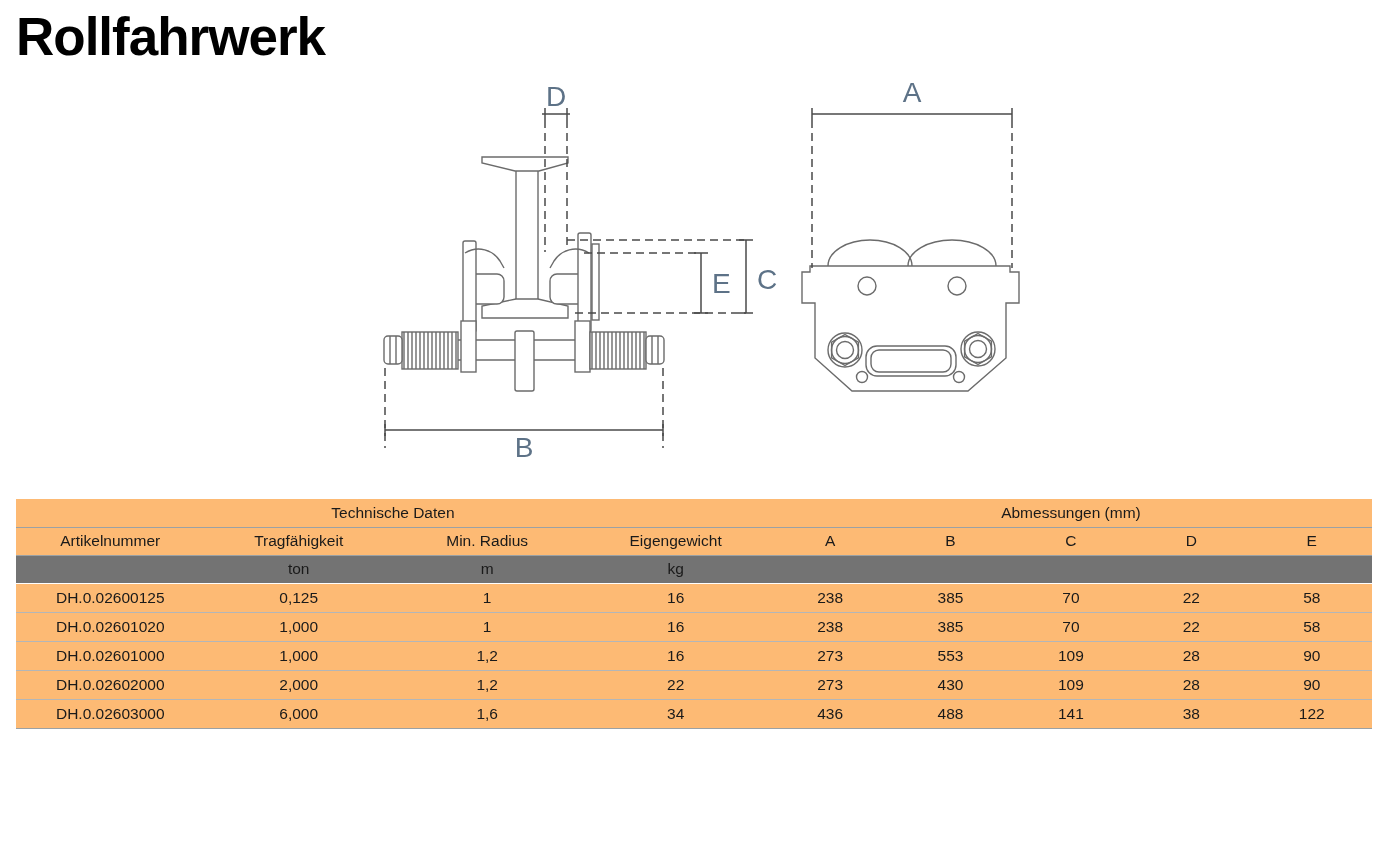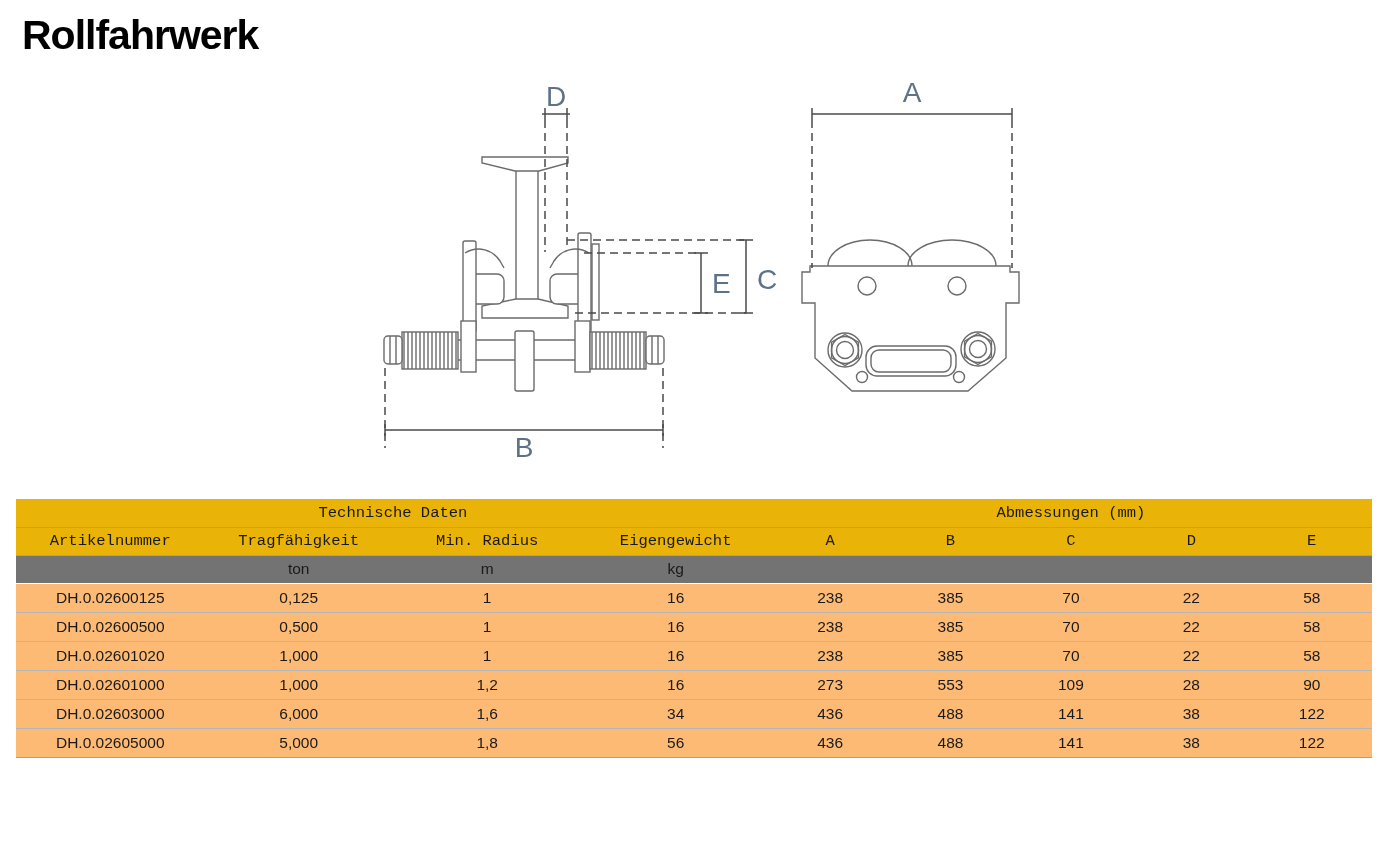--- a/index.html
+++ b/index.html
@@ -2,39 +2,39 @@
 <html><head>
 <meta charset="utf-8">
 <style>
   html,body{margin:0;padding:0;background:#ffffff;}
   body{
     width:1388px;height:856px;position:relative;overflow:hidden;
     font-family:"Liberation Sans","DejaVu Sans",sans-serif;
     color:#1a1a1a;
   }
   .page-title{
-    position:absolute;left:14px;top:4px;margin:8px;
-    font-size:41px;font-weight:800;letter-spacing:-1px;color:#000;
+    position:absolute;left:14px;top:4px;margin:2px;
+    font-size:53px;font-weight:800;letter-spacing:-1px;color:#000;
   }
   .drawing-svg{position:absolute;left:0;top:0;}
   .dim-label{
     font-family:"Liberation Sans","DejaVu Sans",sans-serif;
     font-size:28px;fill:#5d7287;
   }
   
   table.spec{
     position:absolute;left:16px;top:499px;width:1356px;
     border-collapse:collapse;table-layout:fixed;
     font-size:15.5px;color:#1a1a1a;
   }
   table.spec th, table.spec td{
     font-weight:400;text-align:center;vertical-align:middle;
     padding:0 4px;white-space:nowrap;overflow:hidden;
   }
-  tr.band{background:#eab308;height:28px;font-family:Liberation Mono, monospace;}
+  tr.band{background:#fdba74;height:28px;}
   tr.band th{border-bottom:1px solid #9ba1a4;}
   tr.units{background:#737373;height:28px;}
   tr.units td{border-bottom:1px solid #ffffff;}
   tr.data{background:#fdba74;height:29px;}
   tr.data td{border-bottom:1px solid #b3b6b8;}
   tr.data:last-child td{border-bottom:1px solid #9ba1a4;}
 </style>
 </head>
 <body>
 
@@ -189,31 +189,20 @@
       <td>0,125</td>
       <td>1</td>
       <td>16</td>
       <td>238</td>
       <td>385</td>
       <td>70</td>
       <td>22</td>
       <td>58</td>
     </tr>
     <tr class="data">
-      <td>DH.0.02600500</td>
-      <td>0,500</td>
-      <td>1</td>
-      <td>16</td>
-      <td>238</td>
-      <td>385</td>
-      <td>70</td>
-      <td>22</td>
-      <td>58</td>
-    </tr>
-    <tr class="data">
       <td>DH.0.02601020</td>
       <td>1,000</td>
       <td>1</td>
       <td>16</td>
       <td>238</td>
       <td>385</td>
       <td>70</td>
       <td>22</td>
       <td>58</td>
     </tr>
@@ -222,35 +211,35 @@
       <td>1,000</td>
       <td>1,2</td>
       <td>16</td>
       <td>273</td>
       <td>553</td>
       <td>109</td>
       <td>28</td>
       <td>90</td>
     </tr>
     <tr class="data">
+      <td>DH.0.02602000</td>
+      <td>2,000</td>
+      <td>1,2</td>
+      <td>22</td>
+      <td>273</td>
+      <td>430</td>
+      <td>109</td>
+      <td>28</td>
+      <td>90</td>
+    </tr>
+    <tr class="data">
       <td>DH.0.02603000</td>
       <td>6,000</td>
       <td>1,6</td>
       <td>34</td>
       <td>436</td>
       <td>488</td>
       <td>141</td>
       <td>38</td>
       <td>122</td>
     </tr>
-    <tr class="data">
-      <td>DH.0.02605000</td>
-      <td>5,000</td>
-      <td>1,8</td>
-      <td>56</td>
-      <td>436</td>
-      <td>488</td>
-      <td>141</td>
-      <td>38</td>
-      <td>122</td>
-    </tr>
   </tbody>
 </table>
 
 </body></html>

